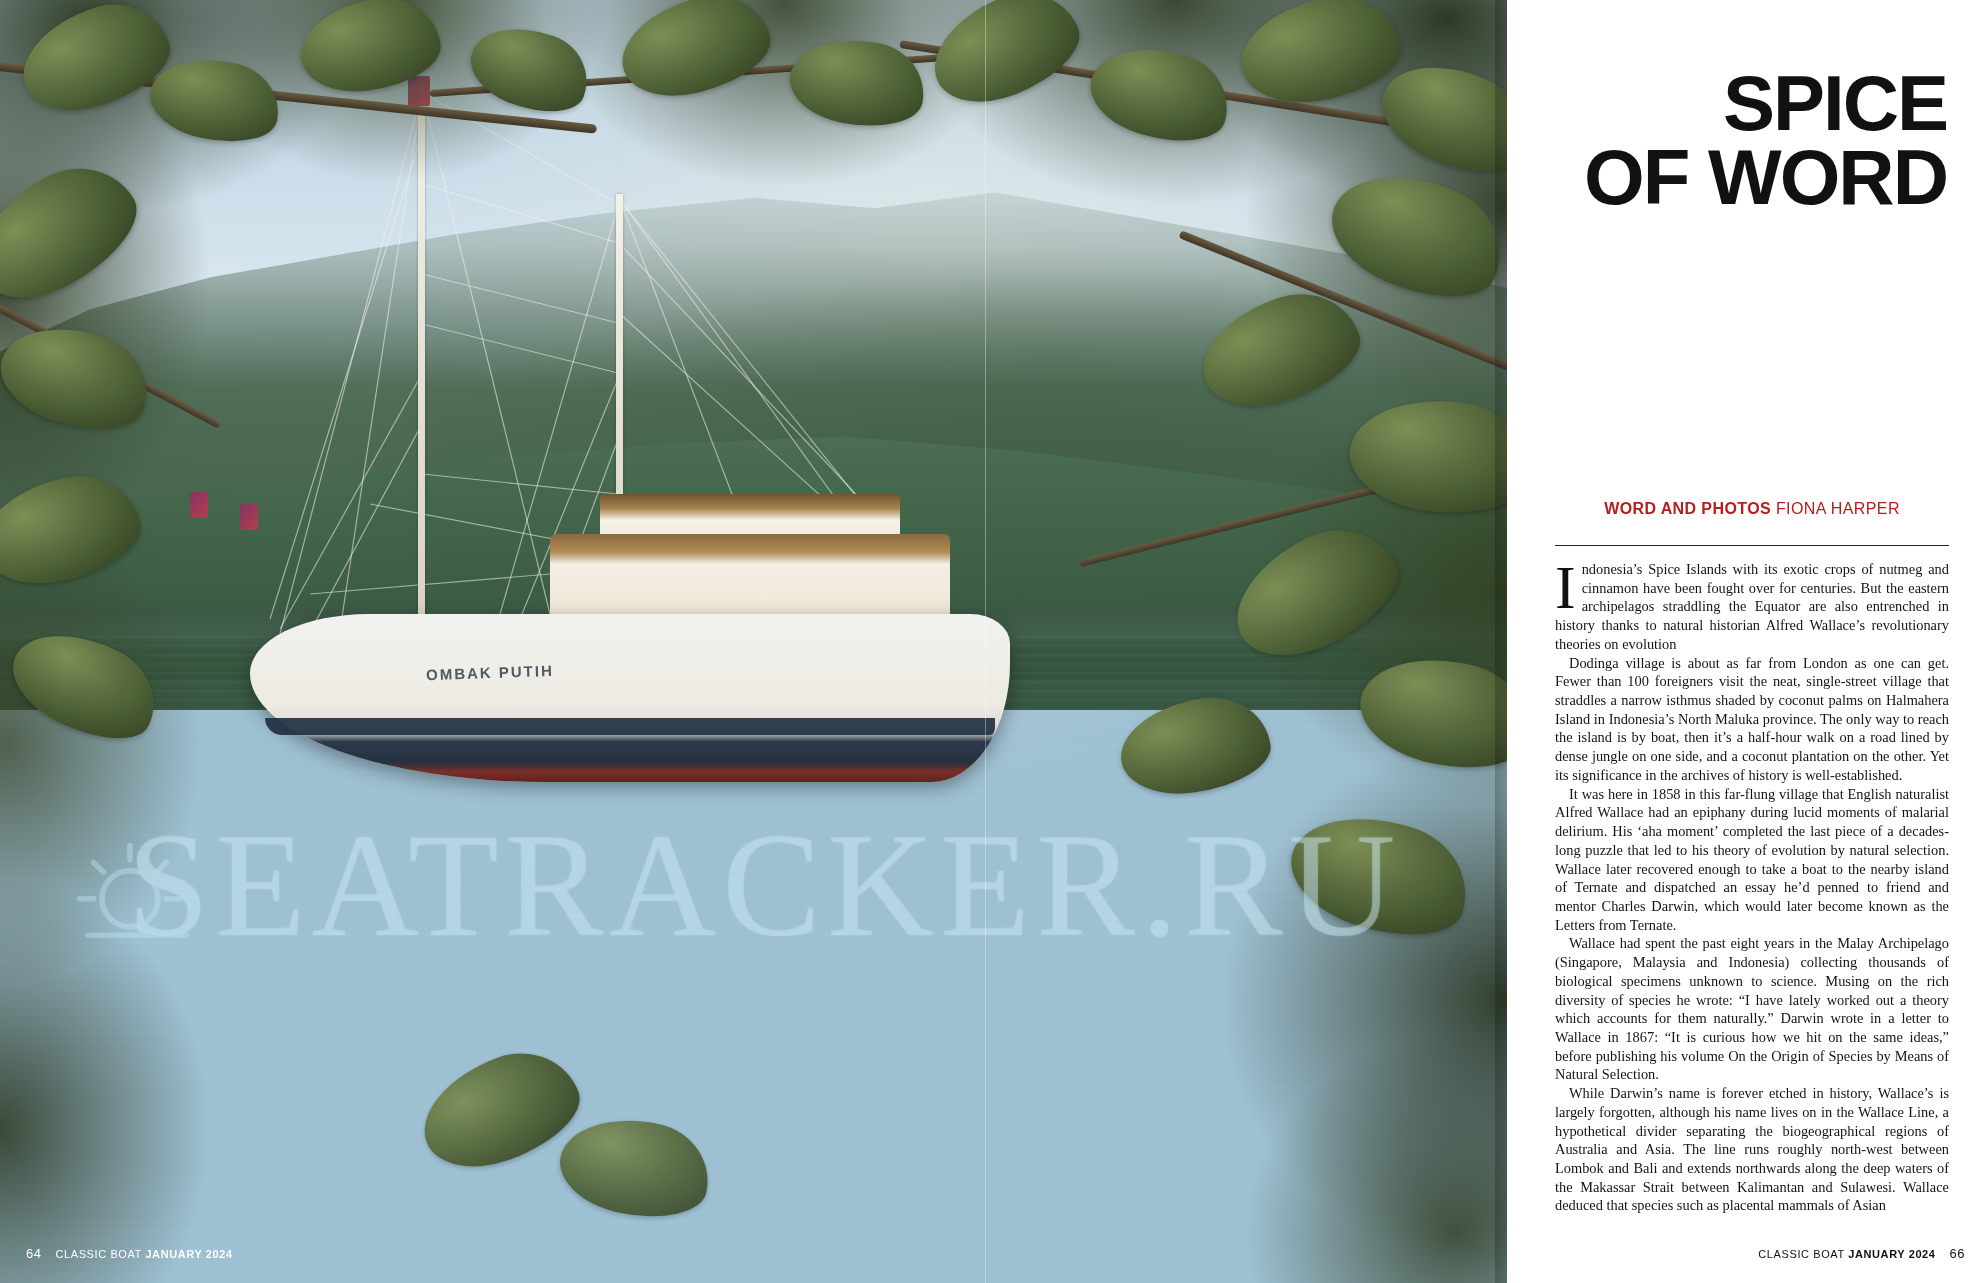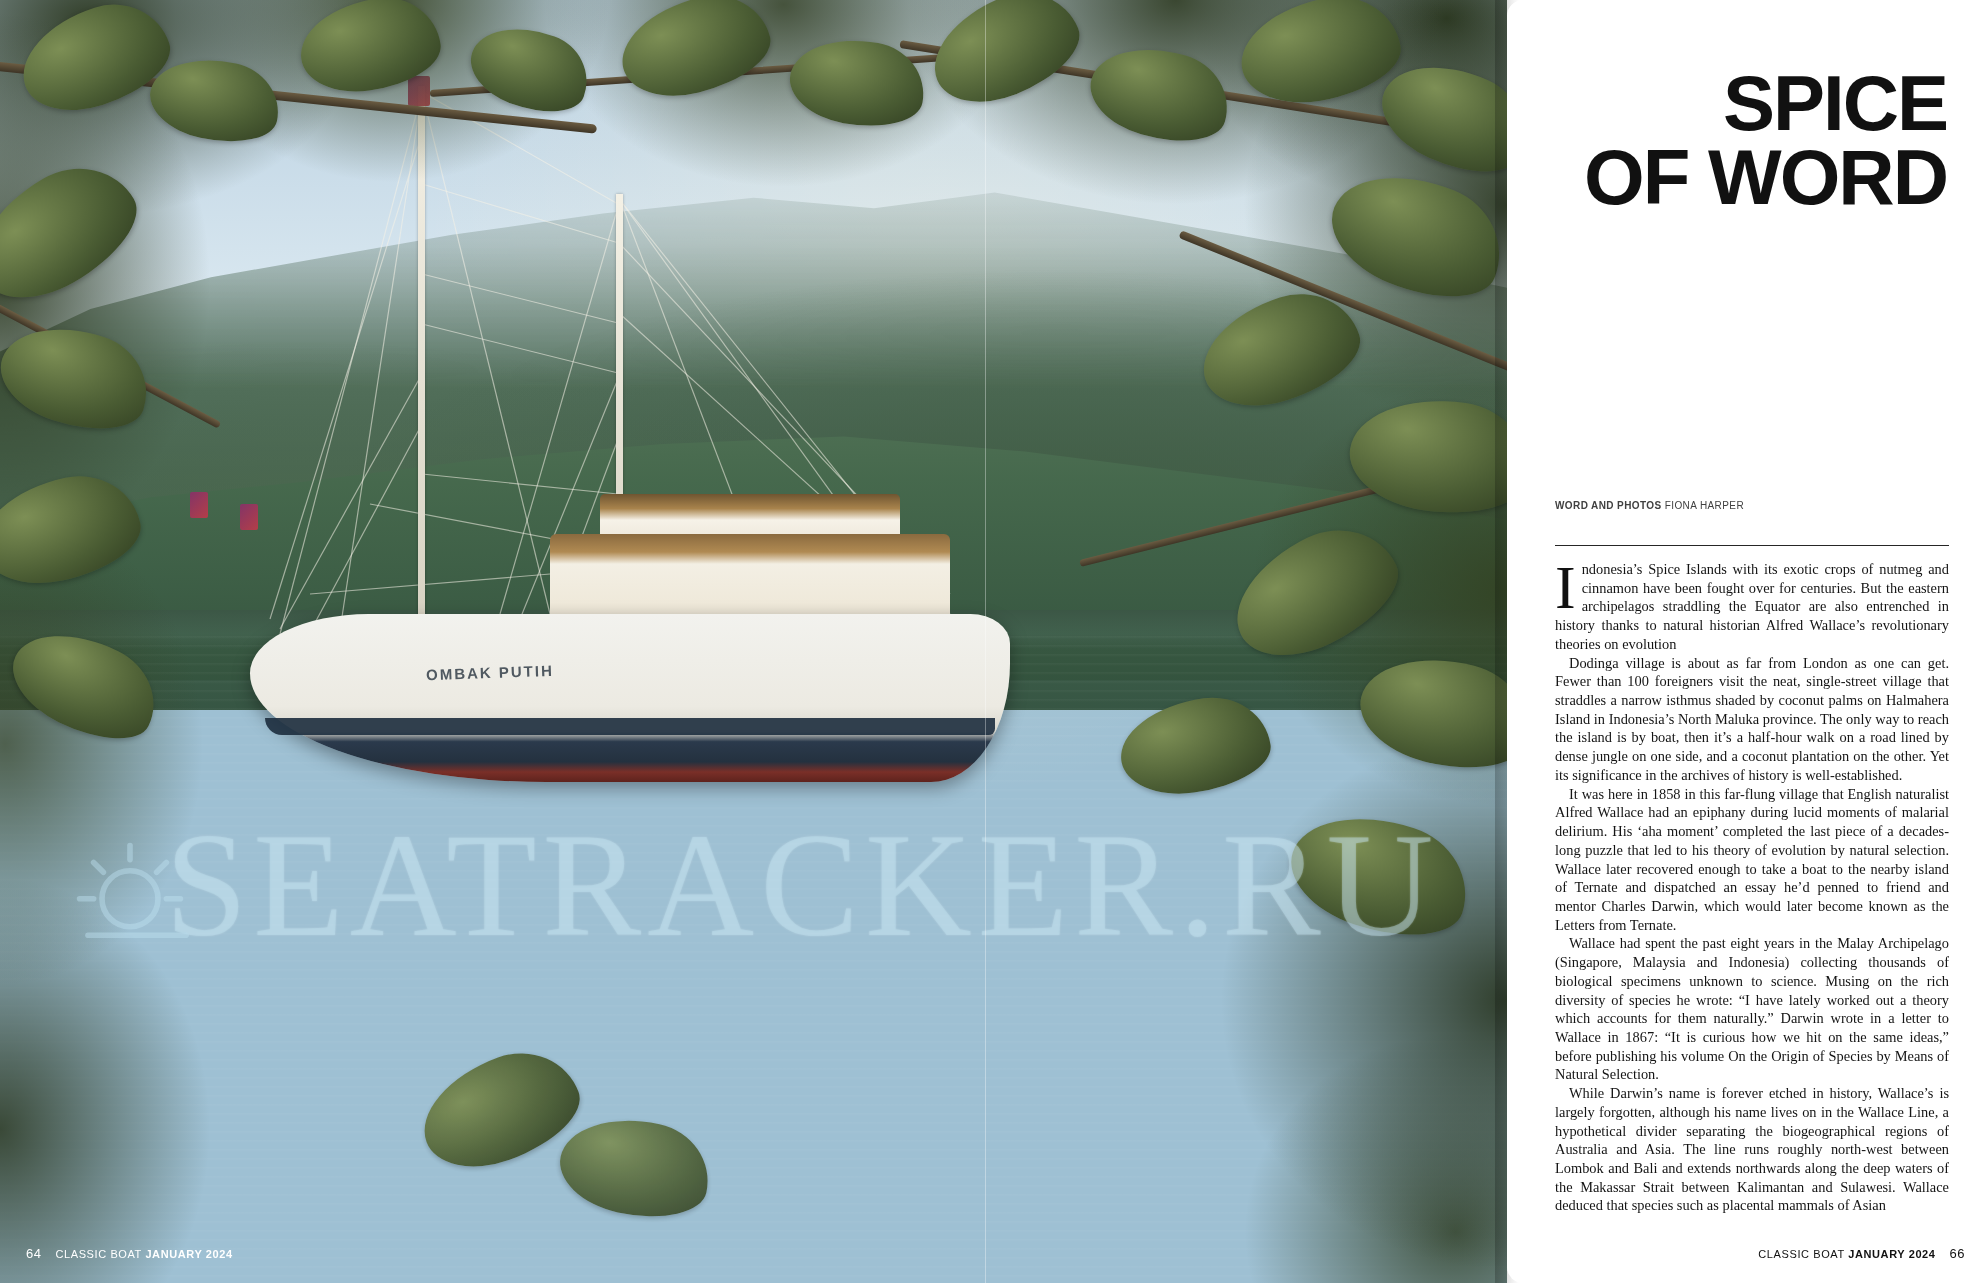--- a/index.html
+++ b/index.html
@@ -257,21 +257,20 @@
   }
 
   
   .text-page {
     position: absolute;
     left: 1507px;
     top: 0;
     width: 480px;
     height: 1283px;
     background: #ffffff;
-    border-radius: 16px;
   }
   .headline {
     position: absolute;
     left: 0;
     right: 40px;
     top: 66px;
     text-align: right;
     font-family: "Liberation Sans", sans-serif;
     font-weight: bold;
     font-size: 78px;
@@ -290,23 +289,24 @@
     line-height: 1.42;
     color: #17171a;
   }
   .standfirst em { font-style: italic; }
   .byline {
     position: absolute;
     left: 48px;
     right: 38px;
     top: 500px;
     font-family: "Liberation Sans", sans-serif;
-    font-size: 10px;
+    font-size: 16px;
     letter-spacing: 0.4px;
-    color: #404040;
+    color: #b91c1c;
+    text-align: center;
   }
   .byline .lead { font-weight: bold; }
   .byline .author { font-weight: normal; }
   .rule {
     position: absolute;
     left: 48px;
     right: 38px;
     top: 545px;
     height: 1px;
     background: #000;
@@ -490,21 +490,21 @@
       <circle cx="50" cy="62" r="20" fill="none" stroke="rgba(190,225,240,0.6)" stroke-width="4"></circle>
       <g stroke="rgba(190,225,240,0.6)" stroke-width="4" stroke-linecap="round">
         <line x1="50" y1="24" x2="50" y2="34"></line>
         <line x1="24" y1="36" x2="31" y2="43"></line>
         <line x1="76" y1="36" x2="69" y2="43"></line>
         <line x1="14" y1="62" x2="24" y2="62"></line>
         <line x1="86" y1="62" x2="76" y2="62"></line>
         <line x1="20" y1="88" x2="90" y2="88"></line>
       </g>
     </svg>
-    <span class="wm-inner" style="margin-left:105px;">SEATRACKER.RU</span>
+    <span class="wm-inner" style="margin-left:67px;">SEATRACKER.RU</span>
   </div>
 
   <div class="crop-line"></div>
   <div class="gutter"></div>
 
   <div class="text-page">
     <div class="headline">
       <span class="l1">SPICE</span>
       <span class="l2">OF WORD</span>
     </div>

